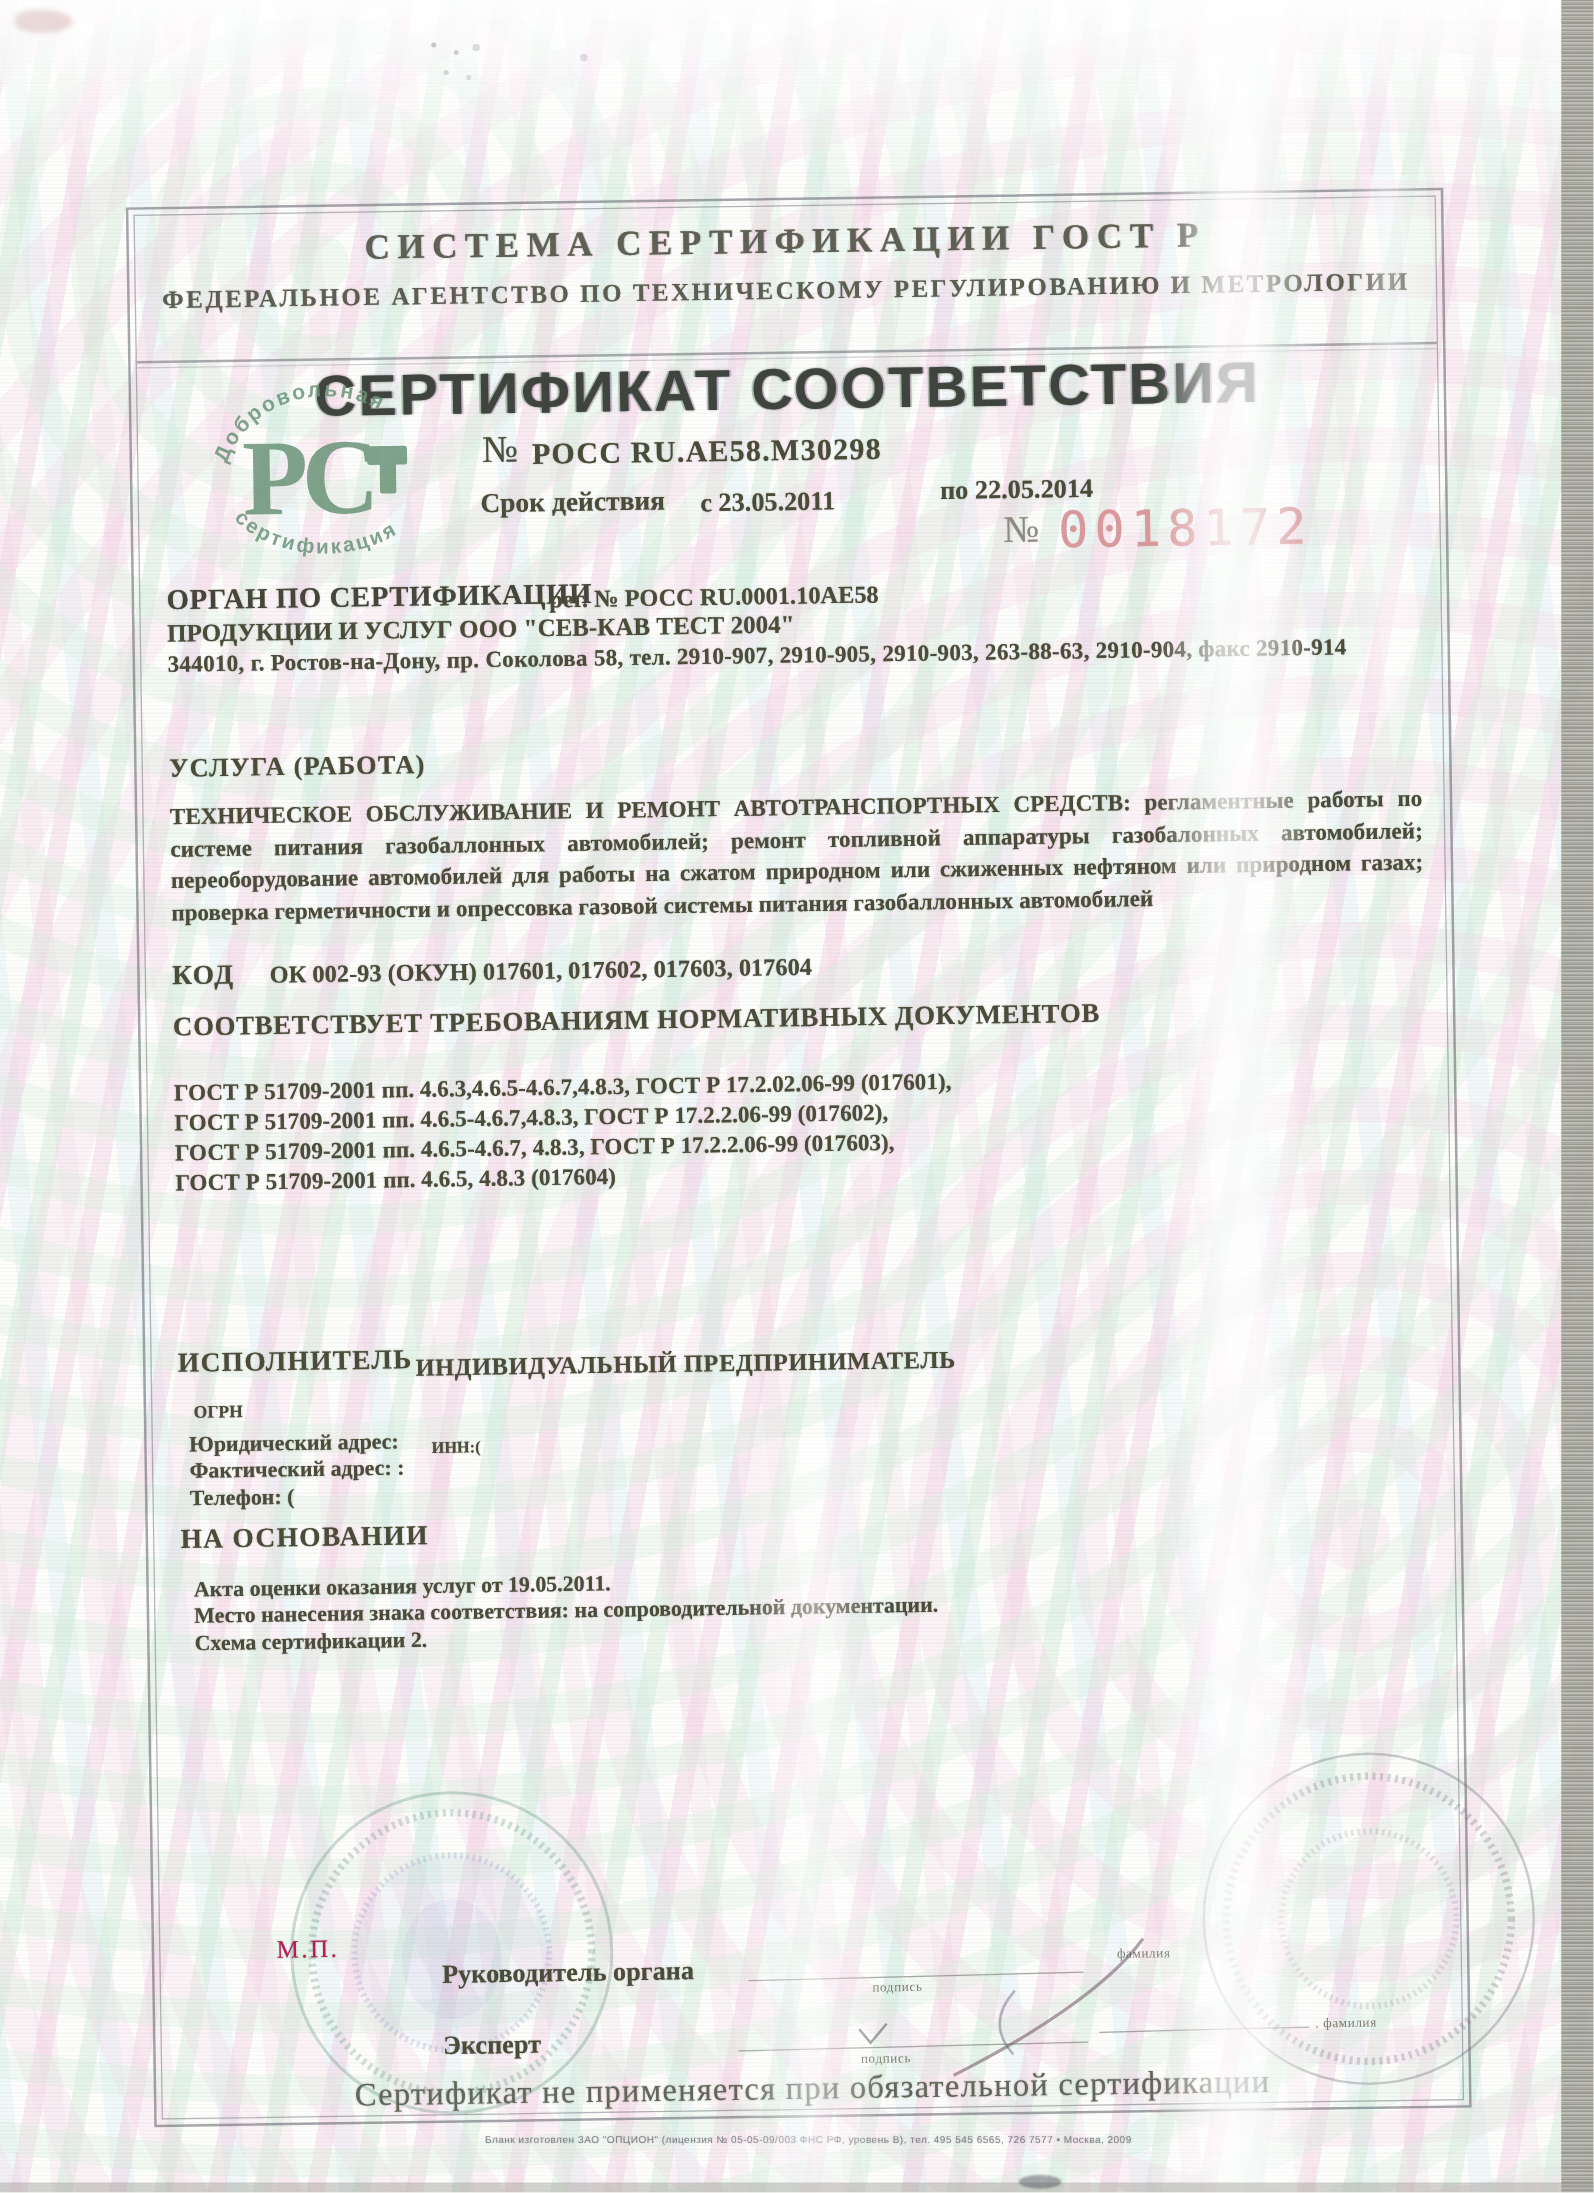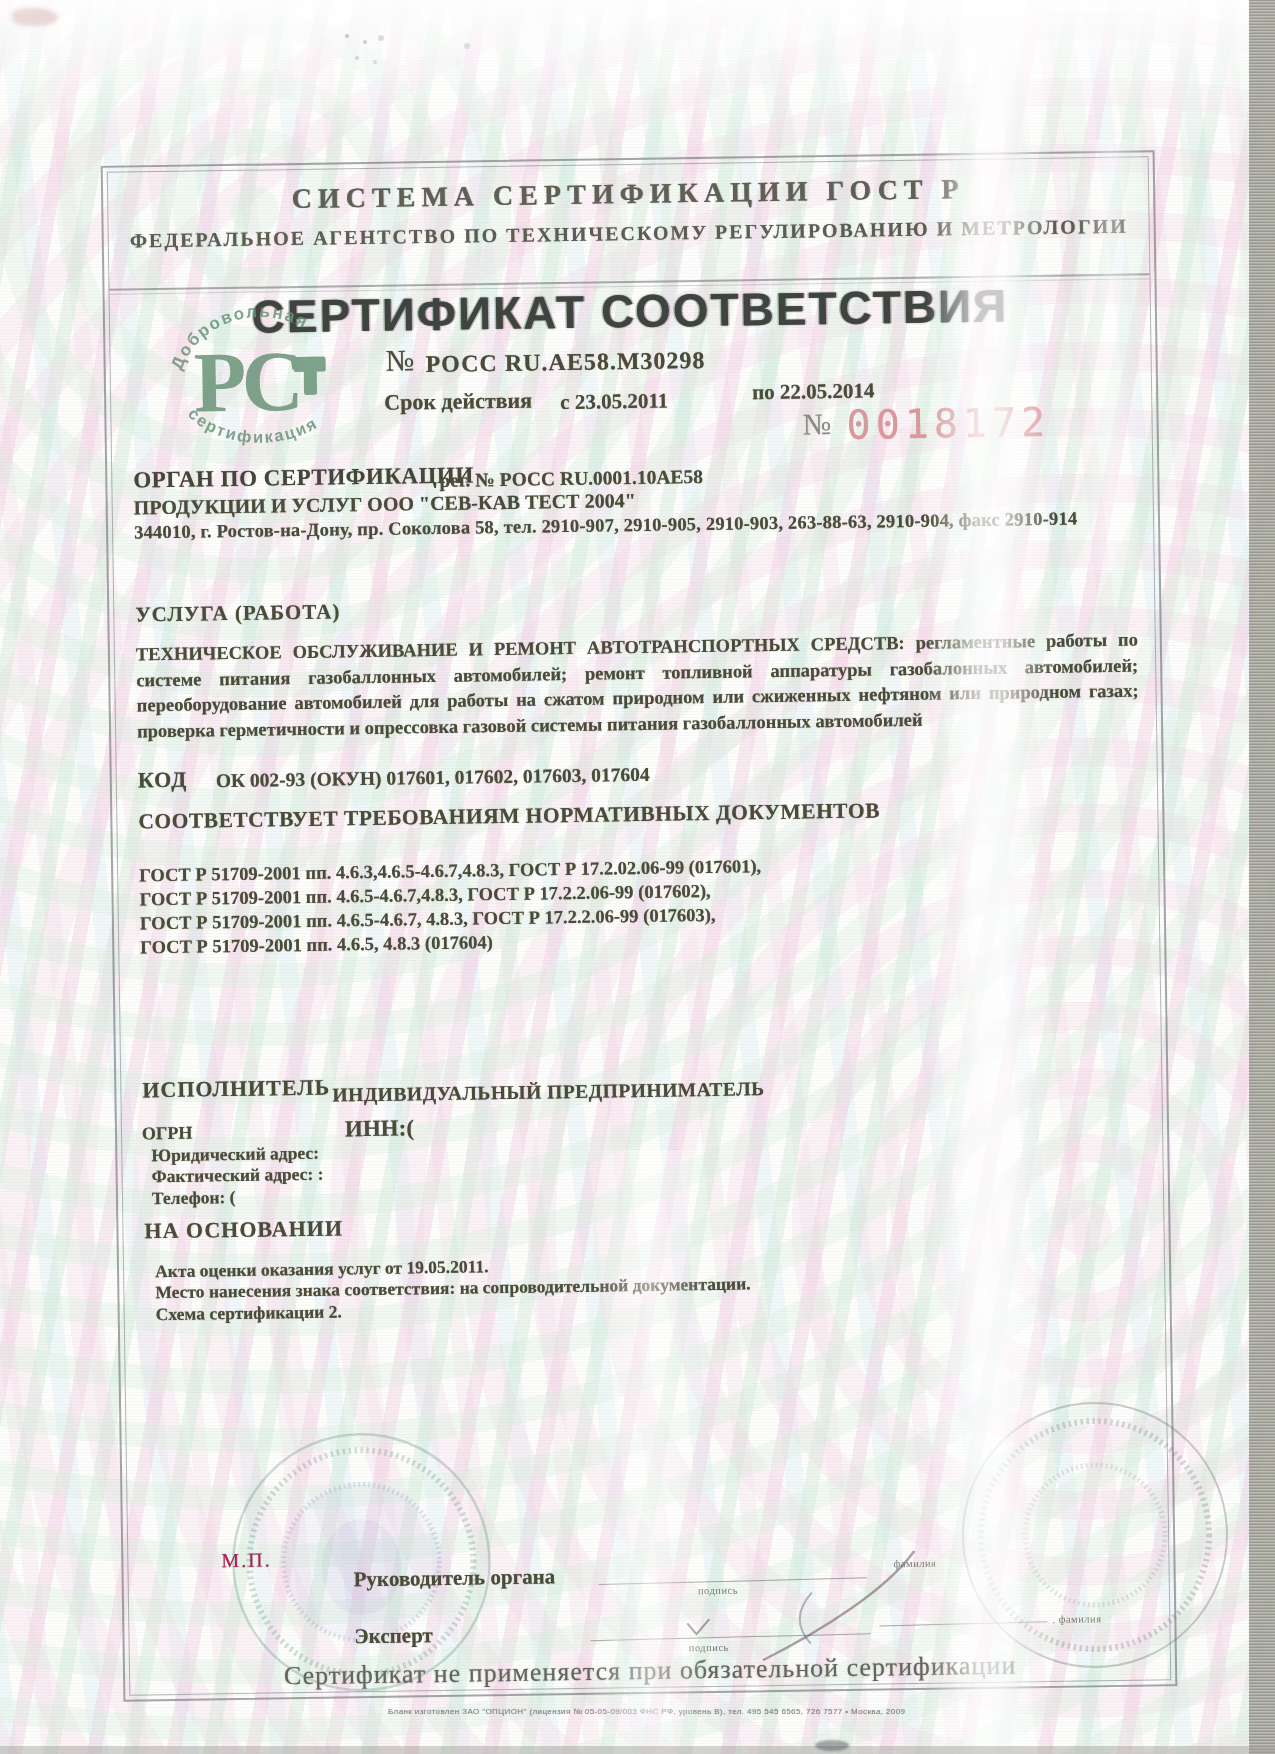--- a/index.html
+++ b/index.html
@@ -80,22 +80,22 @@
     white-space:normal;text-align:justify;font-weight:bold;}
 
   .code-label{left:28px;top:602px;font-size:22px;letter-spacing:1px;}
   .code-value{left:106px;top:606px;font-size:19.5px;}
   .conf-head{left:28px;top:644px;font-size:21.5px;letter-spacing:.5px;}
   .gost{left:28px;font-size:18.5px;line-height:24.5px;}
   .g0{top:698px}.g1{top:722px}.g2{top:746px}.g3{top:770px}
 
   .exec-label{left:28px;top:912px;font-size:22px;letter-spacing:1px;}
   .exec-value{left:218px;top:922px;font-size:19.5px;letter-spacing:.5px;}
-  .ogrn{left:27px;top:958px;font-size:18px;}
-  .inn{left:230px;top:954px;font-size:23px;font-family:Liberation Serif, serif;}
+  .ogrn{left:40px;top:958px;font-size:14px;}
+  .inn{left:230px;top:988px;font-size:13px;font-family:Liberation Serif, serif;}
   .addr1{left:36px;top:980px;font-size:17.5px;}
   .addr2{left:36px;top:1001px;font-size:17.5px;}
   .phone{left:36px;top:1023px;font-size:17.5px;}
 
   .basis-label{left:28px;top:1053px;font-size:22px;letter-spacing:1px;}
   .basis{left:38px;font-size:17.5px;}
   .ba0{top:1096px}.ba1{top:1117px}.ba2{top:1139px}
 
   .mp{left:100px;top:1385px;font-size:20px;letter-spacing:2px;color:#be185d;}
   .head-label{left:232px;top:1405px;font-size:21px;}

